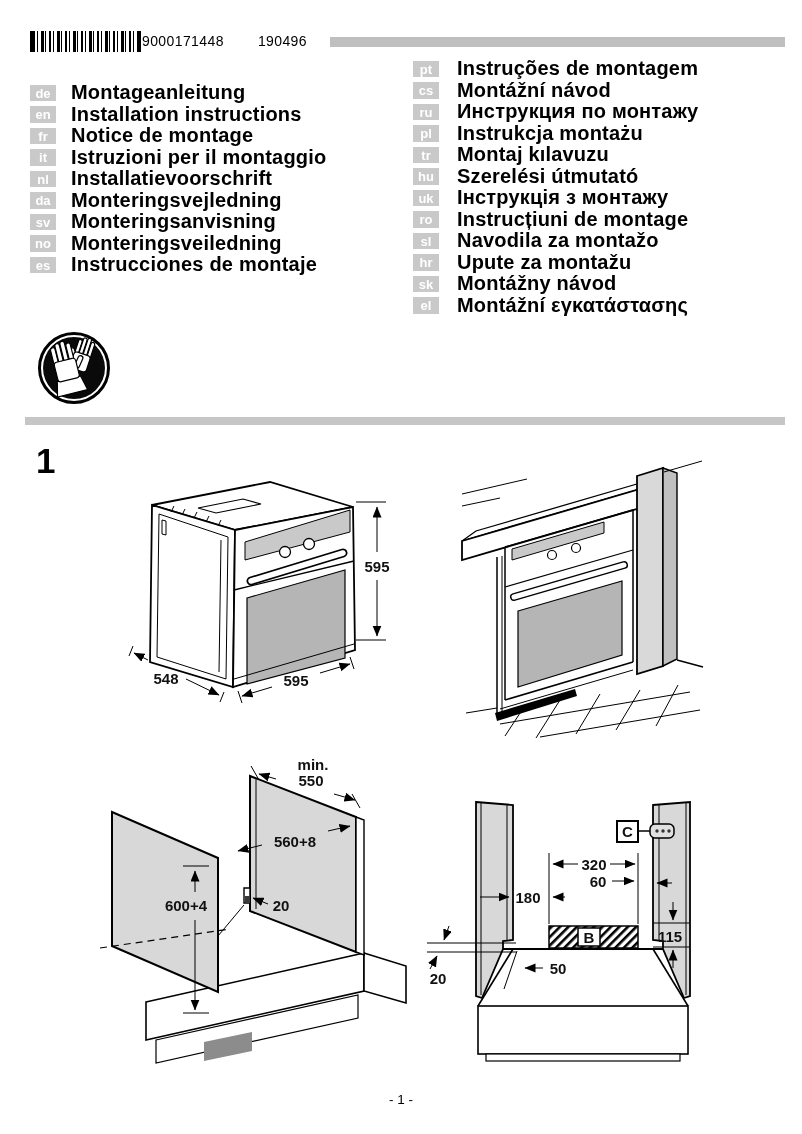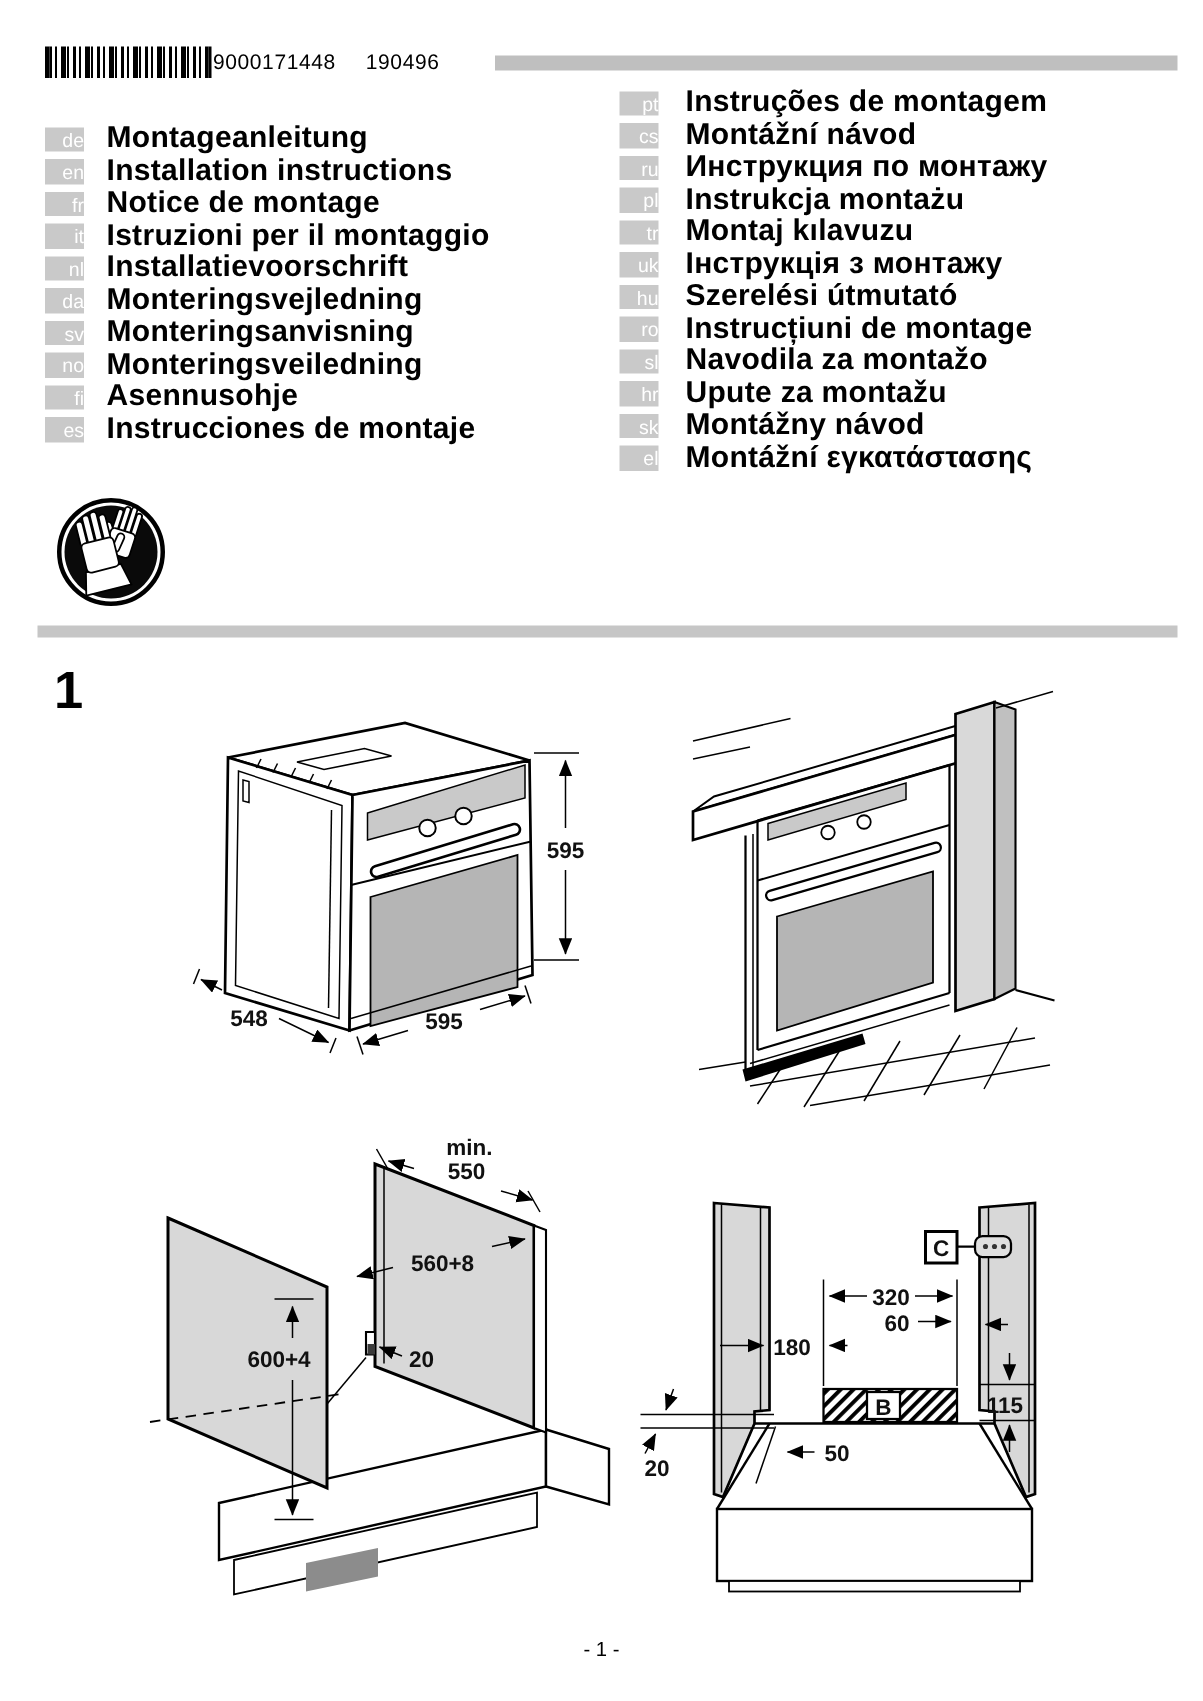--- a/index.html
+++ b/index.html
@@ -2,27 +2,27 @@
 <html><head>
 <meta charset="utf-8">
 <style>
   html,body{margin:0;padding:0;background:#e8e8e8;}
   #page{position:relative;width:802px;height:1134px;background:#ffffff;overflow:hidden;
         font-family:"Liberation Sans","DejaVu Sans",sans-serif;color:#000;}
   .abs{position:absolute;}
   .barcode{width:106px;height:21px;
     background:repeating-linear-gradient(90deg,#000 0 2px,#fff 2px 4px,#000 4px 5px,#fff 5px 8px,#000 8px 11px,#fff 11px 12px,#000 12px 13px,#fff 13px 16px);
     border-left:3px solid #000;border-right:2px solid #000;}
-  .codenums{top:33px;left:142px;font-size:14px;letter-spacing:.4px;display:flex;gap:20px;}
+  .codenums{top:33px;left:142px;font-size:14px;letter-spacing:.4px;display:flex;gap:34px;}
   .topbar{left:330px;top:37px;width:455px;height:10px;background:#bfbfbf;}
   .divider{left:25px;top:417px;width:760px;height:8px;background:#c6c6c6;}
   .langcol{display:flex;flex-direction:column;}
   .lang-row{display:flex;align-items:center;height:21.5px;}
   .lang-code{display:inline-block;width:26px;height:16.5px;line-height:17px;background:#c9c9c9;
-             color:#fff;font-size:13px;font-weight:normal;text-align:right;flex:0 0 26px;}
+             color:#fff;font-size:13px;font-weight:bold;text-align:center;flex:0 0 26px;}
   .lang-title{font-size:20px;font-weight:bold;letter-spacing:.2px;white-space:nowrap;}
   .col-left{left:30px;top:82px;}
   .col-left .lang-title{margin-left:15px;}
   .col-right{left:413px;top:58px;}
   .col-right .lang-title{margin-left:18px;}
   .fignum{left:36px;top:441px;font-size:35px;font-weight:bold;}
   .footer{left:0;top:1092px;width:802px;text-align:center;font-size:13.5px;}
   svg text{font-family:"Liberation Sans","DejaVu Sans",sans-serif;font-weight:bold;font-size:15px;fill:#111;}
   svg .thin{stroke:#000;stroke-width:1;fill:none;}
   svg .med{stroke:#000;stroke-width:1.4;fill:none;}
@@ -66,24 +66,20 @@
       </div>
     <div class="lang-row">
         <span class="lang-code">sv</span>
         <span class="lang-title">Monteringsanvisning</span>
       </div>
     <div class="lang-row">
         <span class="lang-code">no</span>
         <span class="lang-title">Monteringsveiledning</span>
       </div>
     <div class="lang-row">
-        <span class="lang-code">fi</span>
-        <span class="lang-title">Asennusohje</span>
-      </div>
-    <div class="lang-row">
         <span class="lang-code">es</span>
         <span class="lang-title">Instrucciones de montaje</span>
       </div>
   </div>
 
   <div class="abs langcol col-right">
     <div class="lang-row">
         <span class="lang-code">pt</span>
         <span class="lang-title">Instruções de montagem</span>
       </div>
@@ -97,26 +93,26 @@
       </div>
     <div class="lang-row">
         <span class="lang-code">pl</span>
         <span class="lang-title">Instrukcja montażu</span>
       </div>
     <div class="lang-row">
         <span class="lang-code">tr</span>
         <span class="lang-title">Montaj kılavuzu</span>
       </div>
     <div class="lang-row">
+        <span class="lang-code">hu</span>
+        <span class="lang-title">Szerelési útmutató</span>
+      </div>
+    <div class="lang-row">
         <span class="lang-code">uk</span>
         <span class="lang-title">Інструкція з монтажу</span>
-      </div>
-    <div class="lang-row">
-        <span class="lang-code">hu</span>
-        <span class="lang-title">Szerelési útmutató</span>
       </div>
     <div class="lang-row">
         <span class="lang-code">ro</span>
         <span class="lang-title">Instrucțiuni de montage</span>
       </div>
     <div class="lang-row">
         <span class="lang-code">sl</span>
         <span class="lang-title">Navodila za montažo</span>
       </div>
     <div class="lang-row">

